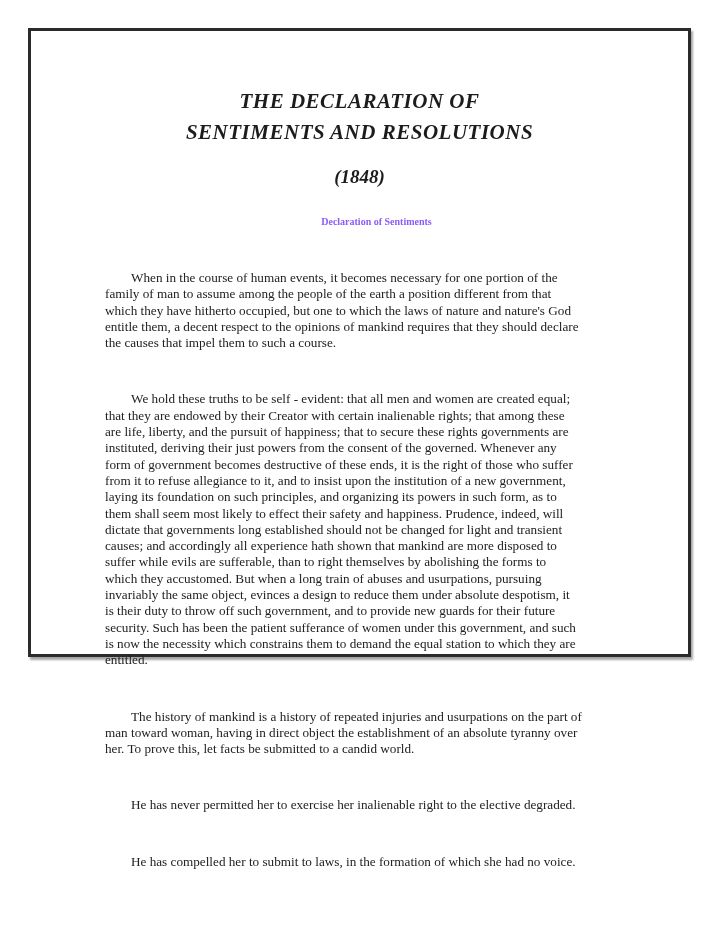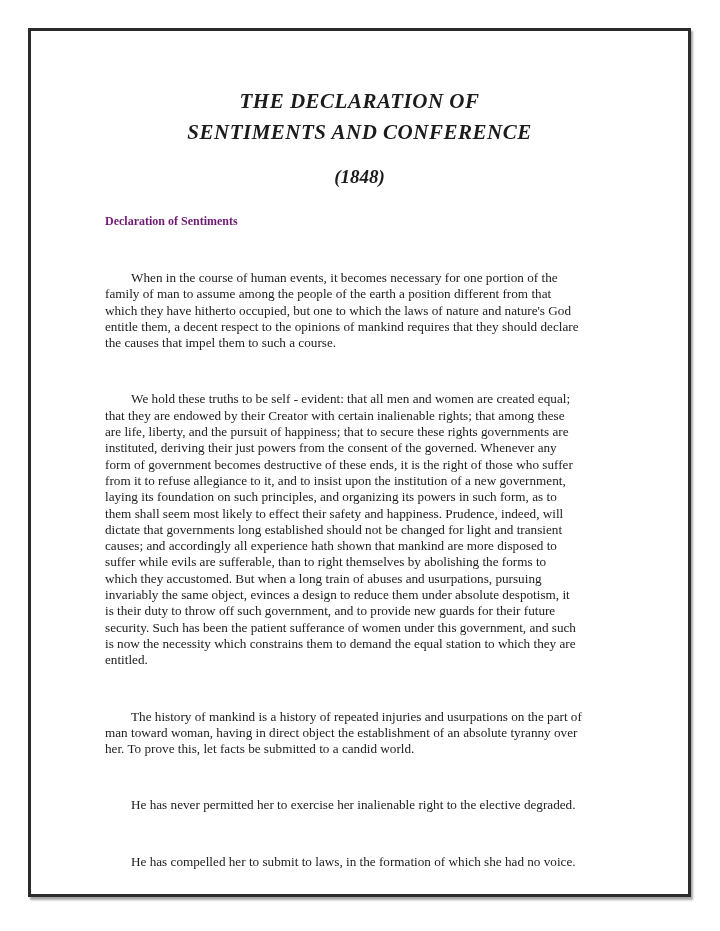--- a/index.html
+++ b/index.html
@@ -13,21 +13,21 @@
     width: 720px;
     height: 931px;
     background: #ffffff;
     overflow: hidden;
   }
   .page-frame {
     position: absolute;
     left: 28px;
     top: 28px;
     width: 663px;
-    height: 869px;
+    height: 629px;
     background: #ffffff;
     border: 3px solid #2b2b2b;
     box-shadow: 2px 3px 2px rgba(0,0,0,0.35);
   }
   .title-block {
     margin-top: 55px;
     text-align: center;
     font-weight: bold;
     font-style: italic;
     font-size: 21px;
@@ -40,23 +40,24 @@
     text-align: center;
     font-weight: bold;
     font-style: italic;
     font-size: 19px;
     line-height: 24px;
     color: #1c1c1c;
   }
   .section-heading {
     margin: 24px 40px 0 74px;
     font-weight: bold;
-    font-size: 12px;
+    font-size: 10px;
     line-height: 17px;
-    color: #701a75;
+    color: #8b5cf6;
+    text-align: center;
   }
   .body-text {
     margin: 14px 38px 0 74px;
   }
   .body-text p {
     font-size: 13.2px;
     line-height: 16.3px;
     color: #212121;
     white-space: pre-line;   
     text-indent: 26px;       
@@ -66,21 +67,21 @@
   }
 </style>
 </head>
 <body>
 
 <div class="canvas">
   <div class="page-frame">
 
     <div class="title-block">
       <div>THE DECLARATION OF</div>
-      <div>SENTIMENTS AND CONFERENCE</div>
+      <div>SENTIMENTS AND RESOLUTIONS</div>
     </div>
 
     <div class="year-heading">(1848)</div>
 
     <div class="section-heading">Declaration of Sentiments</div>
 
     <div class="body-text">
       <p>When in the course of human events, it becomes necessary for one portion of the
 family of man to assume among the people of the earth a position different from that
 which they have hitherto occupied, but one to which the laws of nature and nature's God

